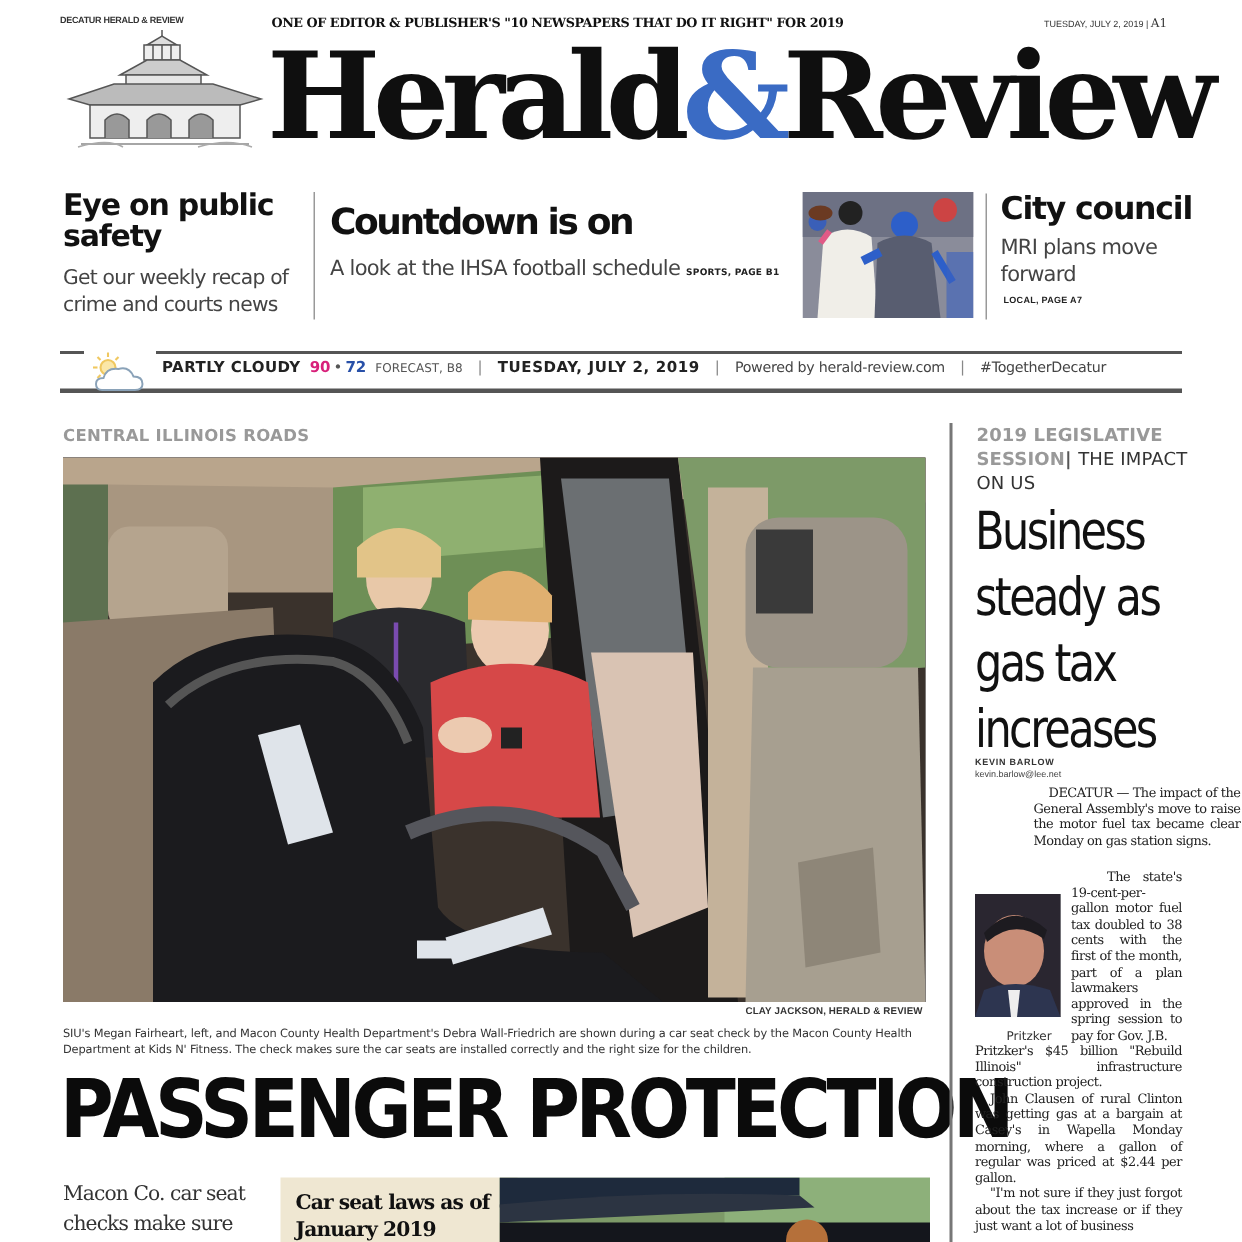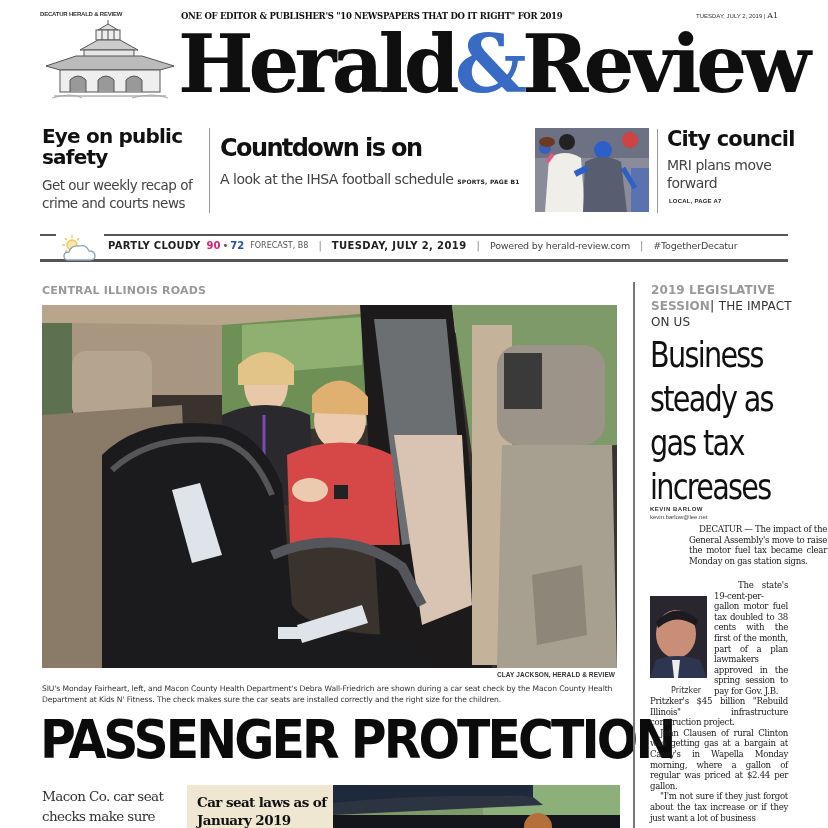--- a/index.html
+++ b/index.html
@@ -222,21 +222,21 @@
 
   <path d="M60 150 Q100 110 180 120 Q220 130 240 180 L250 300 Q270 330 360 330 L400 363 L60 363 Z" fill="#1b1b1e"></path>
   <path d="M70 165 Q110 128 180 136 Q212 145 230 190" stroke="#555" stroke-width="6" fill="none"></path>
   <path d="M230 250 Q300 220 360 262 L380 300" stroke="#55565c" stroke-width="10" fill="none"></path>
   <path d="M130 185 L158 178 L180 250 L150 258 Z" fill="#dfe4ea"></path>
   <path d="M255 320 L320 300 L326 318 L260 338 Z" fill="#dfe4ea"></path>
   <rect x="236" y="322" width="24" height="12" fill="#dfe4ea"></rect>
 </svg>
 
 <div class="abs photo-credit">CLAY JACKSON, HERALD &amp; REVIEW</div>
-<div class="abs cutline">SIU's Monday Fairheart, left, and Macon County Health Department's Debra Wall-Friedrich are shown during a car seat check by the Macon County Health Department at Kids N' Fitness. The check makes sure the car seats are installed correctly and the right size for the children.</div>
+<div class="abs cutline">SIU's Megan Fairheart, left, and Macon County Health Department's Debra Wall-Friedrich are shown during a car seat check by the Macon County Health Department at Kids N' Fitness. The check makes sure the car seats are installed correctly and the right size for the children.</div>
 
 <div class="abs big-headline">PASSENGER PROTECTION</div>
 
 <div class="abs deck">Macon Co. car seat checks make sure</div>
 <div class="abs laws-box">
   <div class="t">Car seat laws as of January 2019</div>
 </div>
 
 <svg class="abs photo2" viewBox="0 0 287 43" preserveAspectRatio="none">
   <rect width="287" height="43" fill="#7d9a68"></rect>

